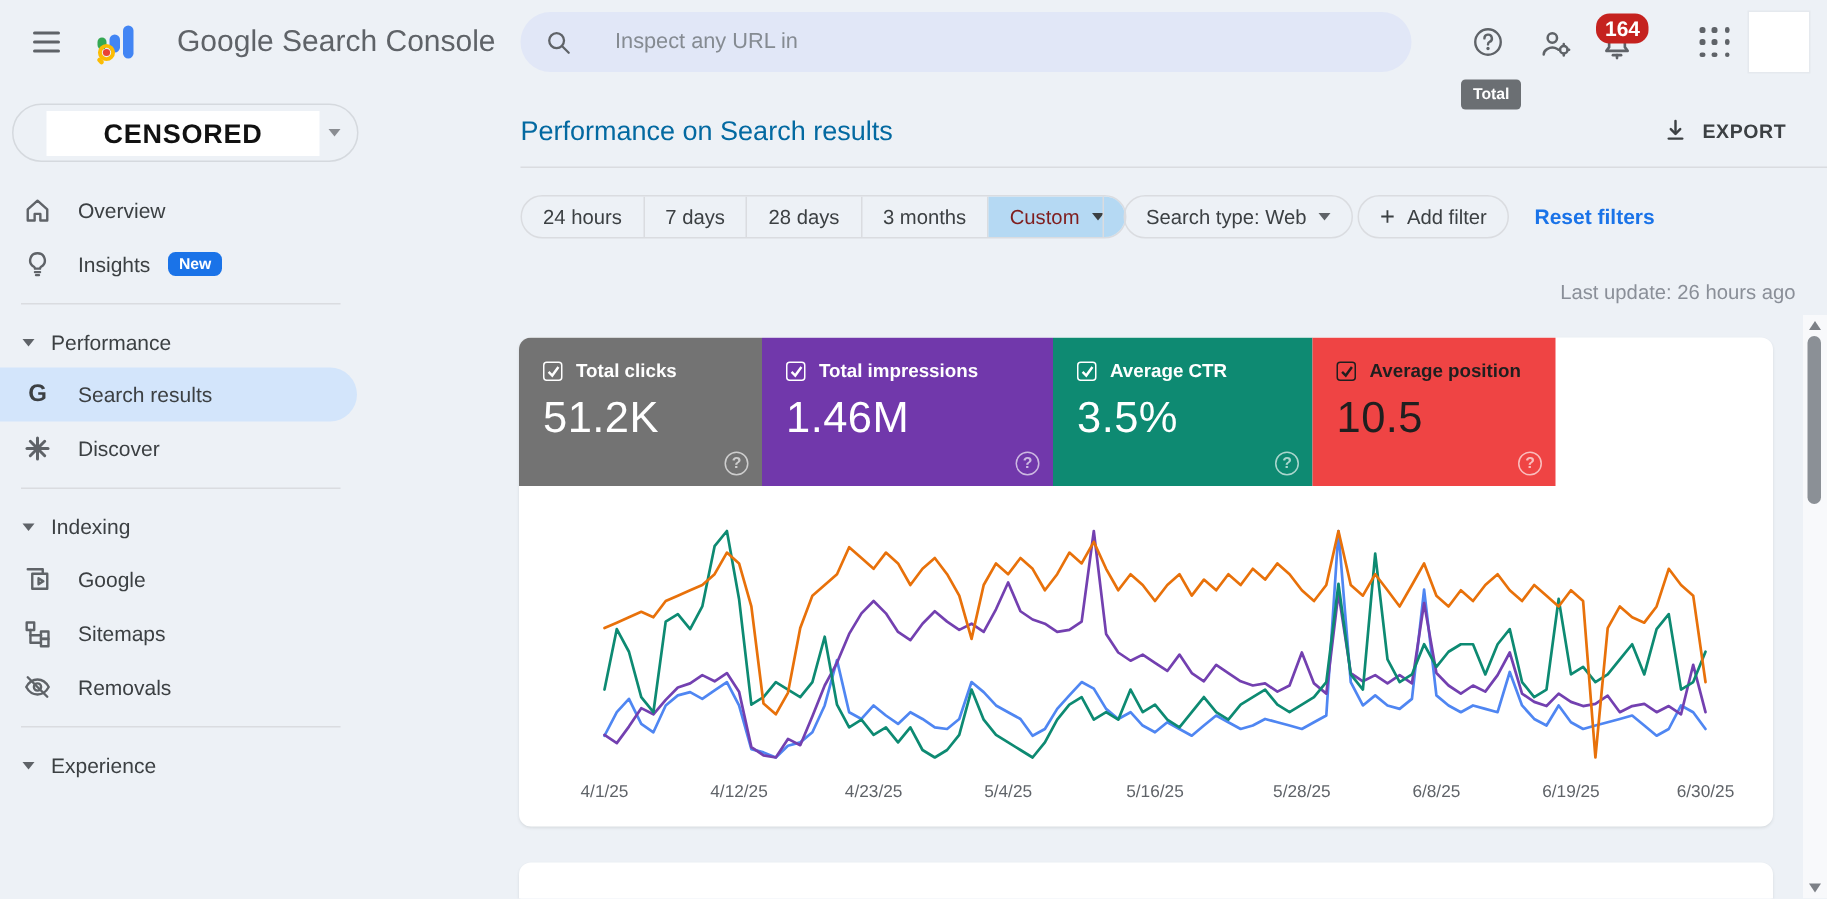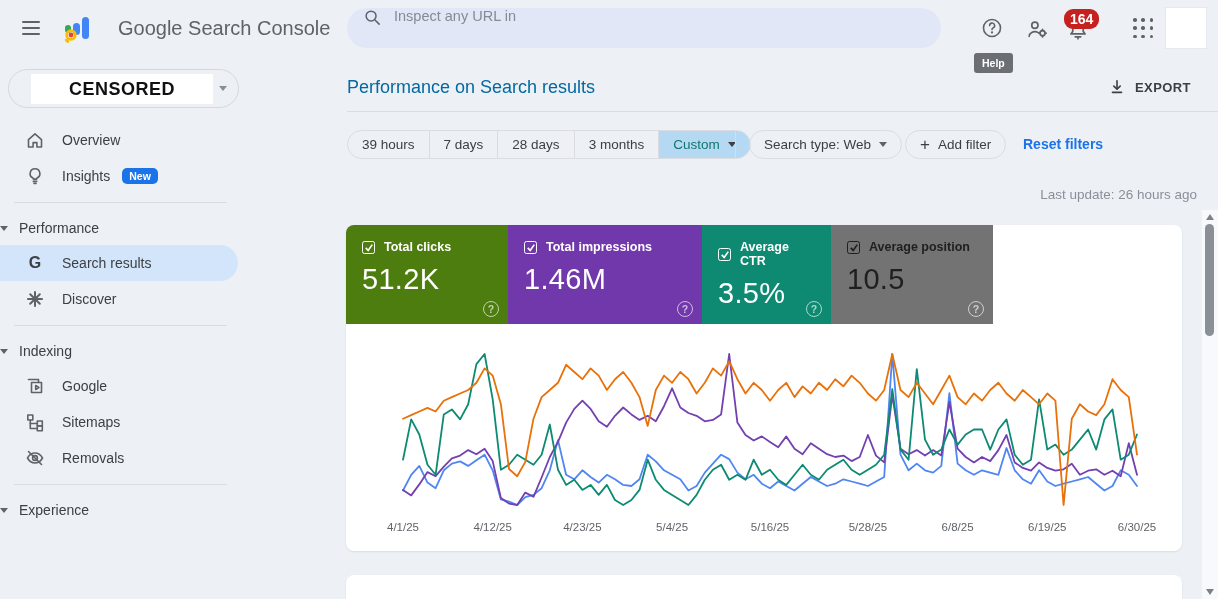--- a/index.html
+++ b/index.html
@@ -11,51 +11,51 @@
   html,body{width:1218px;height:599px;overflow:hidden}
   body{font-family:"Liberation Sans",sans-serif;background:var(--page-bg);position:relative;color:var(--text-primary)}
   .abs{position:absolute}
   .ic{stroke:var(--text-secondary);fill:none;stroke-width:1.6;stroke-linecap:round;stroke-linejoin:round}
 
   
   .hamburger{left:20px;top:18px;width:22px;height:20px;cursor:pointer}
   .hamburger span{position:absolute;left:2px;width:18px;height:2px;background:var(--text-secondary);border-radius:1px}
   .logo-wrap{left:62px;top:10px;height:36px;display:flex;align-items:center;gap:24px;cursor:pointer}
   .product-name{font-size:20px;color:var(--text-secondary)}
-  .search-pill{left:347px;top:8px;width:594px;height:40px;background:var(--search-bg);border-radius:20px;display:flex;align-items:flex-start;padding:0 16px;gap:12px}
+  .search-pill{left:347px;top:8px;width:594px;height:40px;background:var(--search-bg);border-radius:20px;display:flex;align-items:center;padding:0 16px;gap:28px}
   .search-pill input{border:none;background:transparent;outline:none;font-size:14.5px;flex:1;color:#202124;font-family:"Liberation Sans",sans-serif}
   .search-pill input::placeholder{color:#858b92}
   .topbtn{width:24px;height:24px;display:flex;align-items:center;justify-content:center;cursor:pointer}
   .badge{position:absolute;left:1064px;top:9px;background:var(--badge-red);color:#fff;font-size:14px;font-weight:bold;padding:2px 6px;border-radius:9px;z-index:3}
   .apps-grid{left:1133px;top:18px;width:21px;height:21px;display:grid;grid-template-columns:repeat(3,1fr);gap:4px;cursor:pointer}
   .apps-grid i{width:3.5px;height:3.5px;border-radius:50%;background:var(--text-secondary)}
   .avatar{left:1166px;top:8px;width:40px;height:40px;background:#fff;box-shadow:0 0 0 1px rgba(0,0,0,0.03);cursor:pointer}
   .tooltip{left:974px;top:53px;background:var(--tooltip-bg);color:#fff;font-size:10.5px;font-weight:bold;padding:4px 8px;border-radius:3px;z-index:4}
 
   
   .property{left:8px;top:69px;width:231px;height:39px;border:1px solid #d5d9de;border-radius:20px;display:flex;align-items:center;cursor:pointer}
   .censor{position:absolute;left:22px;top:4px;width:182px;height:30px;background:#fff;display:flex;align-items:center;justify-content:center;font-size:18px;font-weight:600;letter-spacing:.5px;color:#111}
   .prop-caret{position:absolute;right:11px;top:16px;border-left:4px solid transparent;border-right:4px solid transparent;border-top:5px solid #5f6368;opacity:.7}
   .nav{left:0;top:122px;width:260px}
-  .nav-item{height:36px;display:flex;align-items:center;gap:17px;padding-left:25px;font-size:14px;color:var(--text-primary);cursor:pointer;width:238px}
+  .nav-item{height:36px;display:flex;align-items:center;gap:17px;padding-left:15px;font-size:14px;color:var(--text-primary);cursor:pointer;width:238px}
   .nav-item.sel{background:var(--nav-selected-bg);border-radius:0 18px 18px 0}
   .nav-item .g{font-weight:bold;font-size:16px;color:var(--text-primary);width:20px;text-align:center}
-  .nav-sec{height:34px;display:flex;align-items:center;gap:11px;padding-left:0;font-size:14px;color:var(--text-primary);cursor:pointer}
+  .nav-sec{height:34px;display:flex;align-items:center;gap:11px;padding-left:15px;font-size:14px;color:var(--text-primary);cursor:pointer}
   .caret-down{border-left:4.5px solid transparent;border-right:4.5px solid transparent;border-top:5.5px solid var(--text-secondary)}
   .sdiv{height:1px;background:var(--border);margin:8px 20px 8px 14px;width:213px}
   .new-badge{background:var(--accent);color:#fff;font-size:10.5px;font-weight:bold;padding:2px 7px;border-radius:5px;margin-left:-5px}
 
   
   .page-title{left:347px;top:77px;font-size:18px;color:#0369a1}
   .export{left:1108px;top:78px;display:flex;align-items:center;gap:9px;font-size:13px;font-weight:bold;letter-spacing:.4px;color:var(--text-primary);cursor:pointer}
   .title-divider{left:347px;top:111px;width:871px;height:1px;background:var(--border)}
   .chip-group{left:347px;top:130px;display:flex;border:1px solid var(--border);border-radius:16px;overflow:hidden;height:29px}
   .chip{display:flex;align-items:center;padding:0 14px;font-size:13.5px;color:var(--text-primary);border-right:1px solid var(--border);cursor:pointer;background:transparent;gap:8px}
   .chip:last-child{border-right:none}
-  .chip.sel{background:var(--chip-selected-bg);color:#0f766e}
+  .chip.sel{background:var(--chip-selected-bg);color:#7f1d1d}
   .vsep{left:735px;top:131px;width:1px;height:27px;background:var(--border)}
   .pill-chip{position:absolute;display:flex;align-items:center;gap:8px;height:29px;border:1px solid var(--border);border-radius:16px;padding:0 14px;font-size:13.5px;color:var(--text-primary);cursor:pointer}
   .reset-link{left:1023px;top:136px;font-size:14px;font-weight:bold;color:var(--accent);cursor:pointer}
   .last-update{left:897px;top:187px;width:300px;text-align:right;font-size:13.5px;color:#8a8f98}
 
   .panel1{left:346px;top:225px;width:836px;height:326px;background:#fff;border-radius:8px;box-shadow:0 1px 2px rgba(60,64,67,.12)}
   .panel2{left:346px;top:575px;width:836px;height:40px;background:#fff;border-radius:8px 8px 0 0;box-shadow:0 1px 2px rgba(60,64,67,.12)}
   .cards{display:flex;height:99px;border-radius:8px 0 0 0;overflow:hidden}
   .card{position:relative;height:99px;padding:15px 16px;cursor:pointer}
   .card .lbl-row{display:flex;align-items:center;gap:9px;font-size:12.5px;font-weight:bold}
@@ -131,21 +131,21 @@
     <i></i>
     <i></i>
     <i></i>
     <i></i>
     <i></i>
     <i></i>
     <i></i>
     <i></i>
   </div>
 <div class="abs avatar"></div>
-<div class="abs tooltip">Help</div>
+<div class="abs tooltip">Total</div>
 
 <div class="abs property">
   <span class="censor">CENSORED</span>
   <span class="prop-caret"></span>
 </div>
 
 <div class="abs nav">
   <div class="nav-item">
     <svg width="20" height="20" viewBox="0 0 20 20" class="ic">
         <path d="M3.5 9.6 10 3.8l6.5 5.8V17h-4.6v-4.4H8.1V17H3.5z"></path>
@@ -225,21 +225,21 @@
   <svg width="18" height="18" viewBox="0 0 20 20" class="ic" style="stroke:#3c4043;stroke-width:1.8">
       <path d="M10 3v9"></path>
       <path d="M6.5 9l3.5 3.5L13.5 9"></path>
       <line x1="5" y1="16" x2="15" y2="16"></line>
     </svg>
   <span>EXPORT</span>
 </div>
 <div class="abs title-divider"></div>
 
 <div class="abs chip-group">
-  <div class="chip">39 hours</div>
+  <div class="chip">24 hours</div>
   <div class="chip">7 days</div>
   <div class="chip">28 days</div>
   <div class="chip">3 months</div>
   <div class="chip sel">
     <span>Custom</span>
     <span class="caret-down" style="border-top-color:#3c4043"></span>
   </div>
 </div>
 <div class="abs vsep"></div>
 
@@ -249,21 +249,21 @@
 </div>
 <div class="pill-chip" style="left:905px;top:130px">
   <span style="font-size:17px;line-height:1;color:#3c4043">+</span>
   <span>Add filter</span>
 </div>
 <div class="abs reset-link">Reset filters</div>
 <div class="abs last-update">Last update: 26 hours ago</div>
 
 <div class="abs panel1">
   <div class="cards">
-    <div class="card" style="width: 162px; background: #4d7c0f; color: rgb(255, 255, 255);">
+    <div class="card" style="width: 162px; background: #737373; color: rgb(255, 255, 255);">
       <div class="lbl-row">
           <span class="cbx">
             <svg width="10" height="9" viewBox="0 0 12 11">
               <polyline points="2,6 5,9 10,2" fill="none" stroke="currentColor" stroke-width="2"></polyline>
             </svg>
           </span>
           <span>Total clicks</span>
         </div>
       <div class="val">51.2K</div>
       <div class="qmark">?</div>
@@ -273,33 +273,33 @@
           <span class="cbx">
             <svg width="10" height="9" viewBox="0 0 12 11">
               <polyline points="2,6 5,9 10,2" fill="none" stroke="currentColor" stroke-width="2"></polyline>
             </svg>
           </span>
           <span>Total impressions</span>
         </div>
       <div class="val">1.46M</div>
       <div class="qmark">?</div>
     </div>
-    <div class="card" style="width: 129px; background: rgb(14, 138, 114); color: rgb(255, 255, 255);">
+    <div class="card" style="width: 173px; background: rgb(14, 138, 114); color: rgb(255, 255, 255);">
       <div class="lbl-row">
           <span class="cbx">
             <svg width="10" height="9" viewBox="0 0 12 11">
               <polyline points="2,6 5,9 10,2" fill="none" stroke="currentColor" stroke-width="2"></polyline>
             </svg>
           </span>
           <span>Average CTR</span>
         </div>
       <div class="val">3.5%</div>
       <div class="qmark">?</div>
     </div>
-    <div class="card" style="width: 162px; background: #737373; color: rgb(31, 31, 31);">
+    <div class="card" style="width: 162px; background: #ef4444; color: rgb(31, 31, 31);">
       <div class="lbl-row">
           <span class="cbx">
             <svg width="10" height="9" viewBox="0 0 12 11">
               <polyline points="2,6 5,9 10,2" fill="none" stroke="currentColor" stroke-width="2"></polyline>
             </svg>
           </span>
           <span>Average position</span>
         </div>
       <div class="val">10.5</div>
       <div class="qmark" style="color:#fff">?</div>

